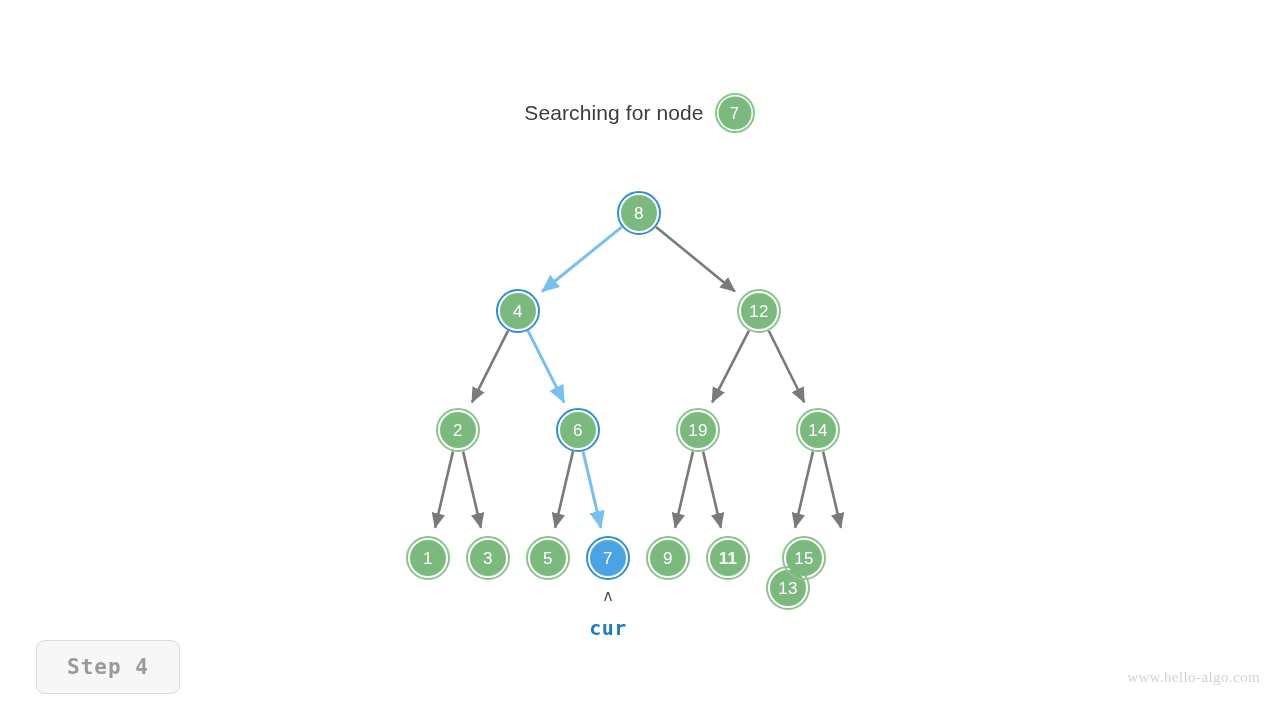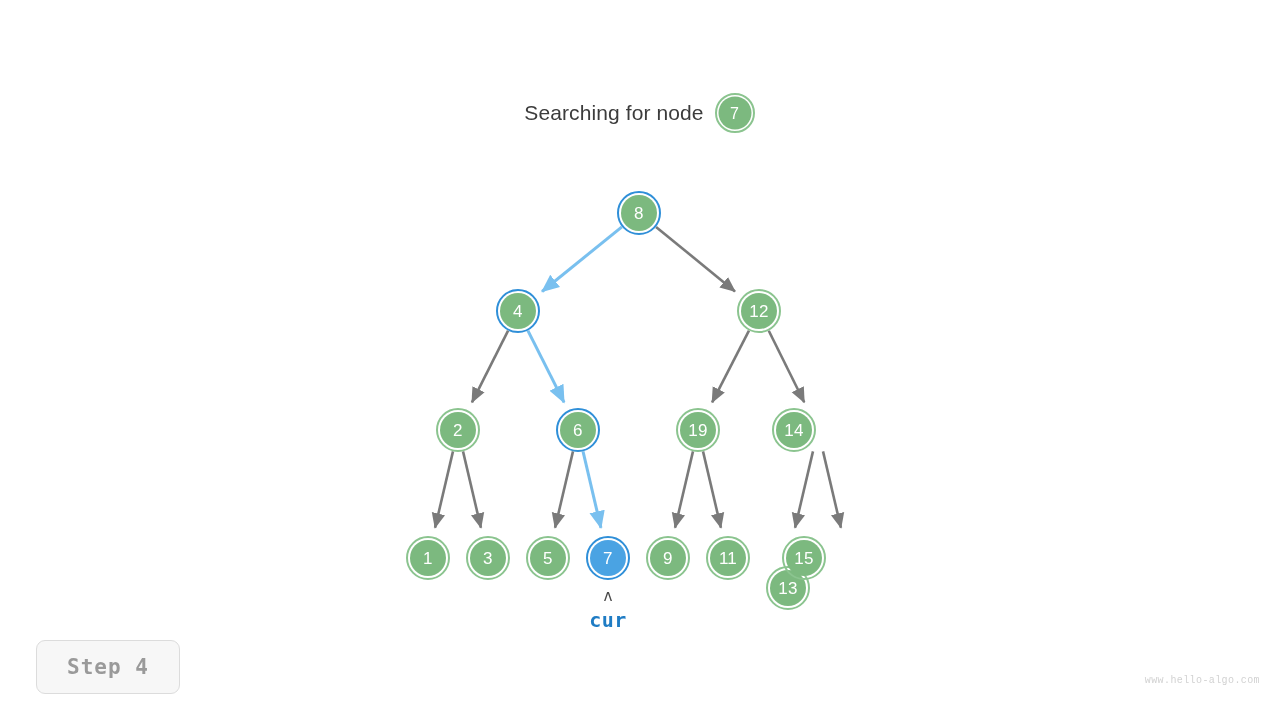--- a/index.html
+++ b/index.html
@@ -126,21 +126,21 @@
     width: 120px;
   }
   #cur-marker .caret {
     font-family: "DejaVu Sans Mono", monospace;
     font-size: 15px;
     color: #4a4a4a;
     line-height: 12px;
     height: 14px;
   }
   #cur-marker .cur-label {
-    margin-top: 4px;
+    margin-top: 12px;
     font-family: "DejaVu Sans Mono", monospace;
     font-weight: bold;
     font-size: 20px;
     color: #1f7cc4;
     letter-spacing: 0.5px;
   }
 
   
   #step-badge {
     position: absolute;
@@ -160,22 +160,22 @@
     font-size: 21px;
     color: #9a9a9a;
     letter-spacing: 1px;
   }
 
   
   #watermark {
     position: absolute;
     right: 20px;
     bottom: 12px;
-    font-family: Liberation Mono, monospace;
-    font-size: 10px;
+    font-family: Liberation Serif, serif;
+    font-size: 15px;
     color: #d2d2d2;
     letter-spacing: 0.4px;
   }
 </style>
 </head>
 <body>
 
 <div id="stage">
 
   <div id="title-bar">
@@ -233,21 +233,21 @@
         <span class="disc">2</span>
       </div>
       <div class="node visited" style="left: 578px; top: 430px;">
         <span class="ring"></span>
         <span class="disc">6</span>
       </div>
       <div class="node" style="left: 698px; top: 430px;">
         <span class="ring"></span>
         <span class="disc">19</span>
       </div>
-      <div class="node" style="left: 794px; top: 430px;">
+      <div class="node" style="left: 818px; top: 430px;">
         <span class="ring"></span>
         <span class="disc">14</span>
       </div>
       <div class="node" style="left: 428px; top: 558px;">
         <span class="ring"></span>
         <span class="disc">1</span>
       </div>
       <div class="node" style="left: 488px; top: 558px;">
         <span class="ring"></span>
         <span class="disc">3</span>
@@ -257,21 +257,21 @@
         <span class="disc">5</span>
       </div>
       <div class="node current" style="left: 608px; top: 558px;">
         <span class="ring"></span>
         <span class="disc">7</span>
       </div>
       <div class="node" style="left: 668px; top: 558px;">
         <span class="ring"></span>
         <span class="disc">9</span>
       </div>
-      <div class="node" style="left: 728px; top: 558px;">
+      <div class="node" style="left: 728px; top: 558px; font-weight: bold;">
         <span class="ring"></span>
         <span class="disc">11</span>
       </div>
       <div class="node" style="left: 788px; top: 588px;">
         <span class="ring"></span>
         <span class="disc">13</span>
       </div>
       <div class="node" style="left: 804px; top: 558px;">
         <span class="ring"></span>
         <span class="disc">15</span>

